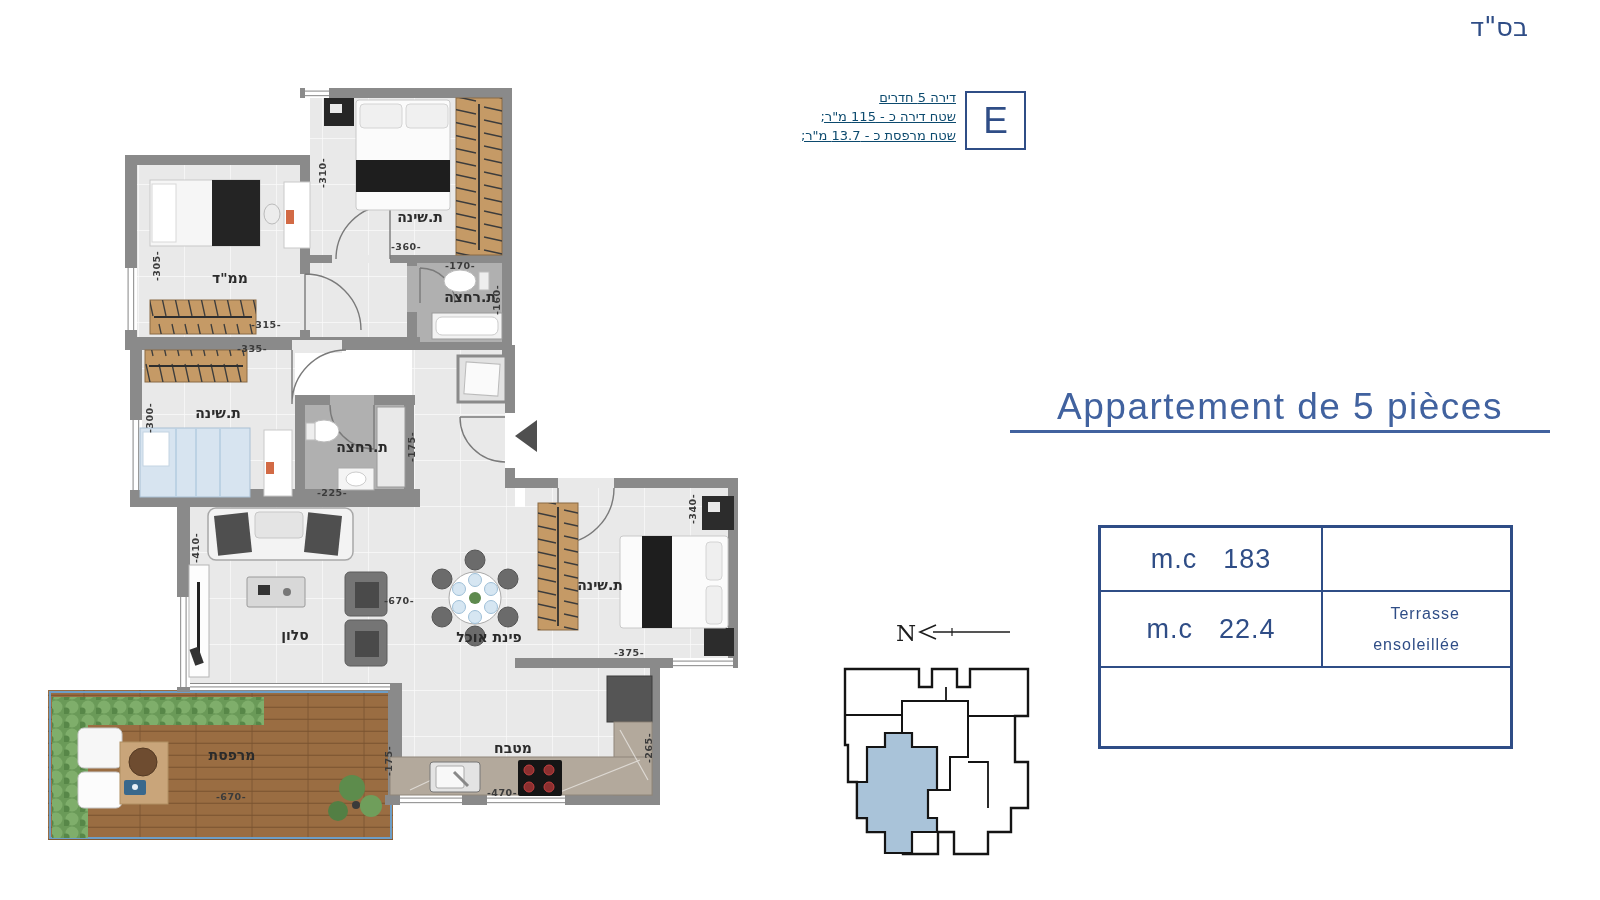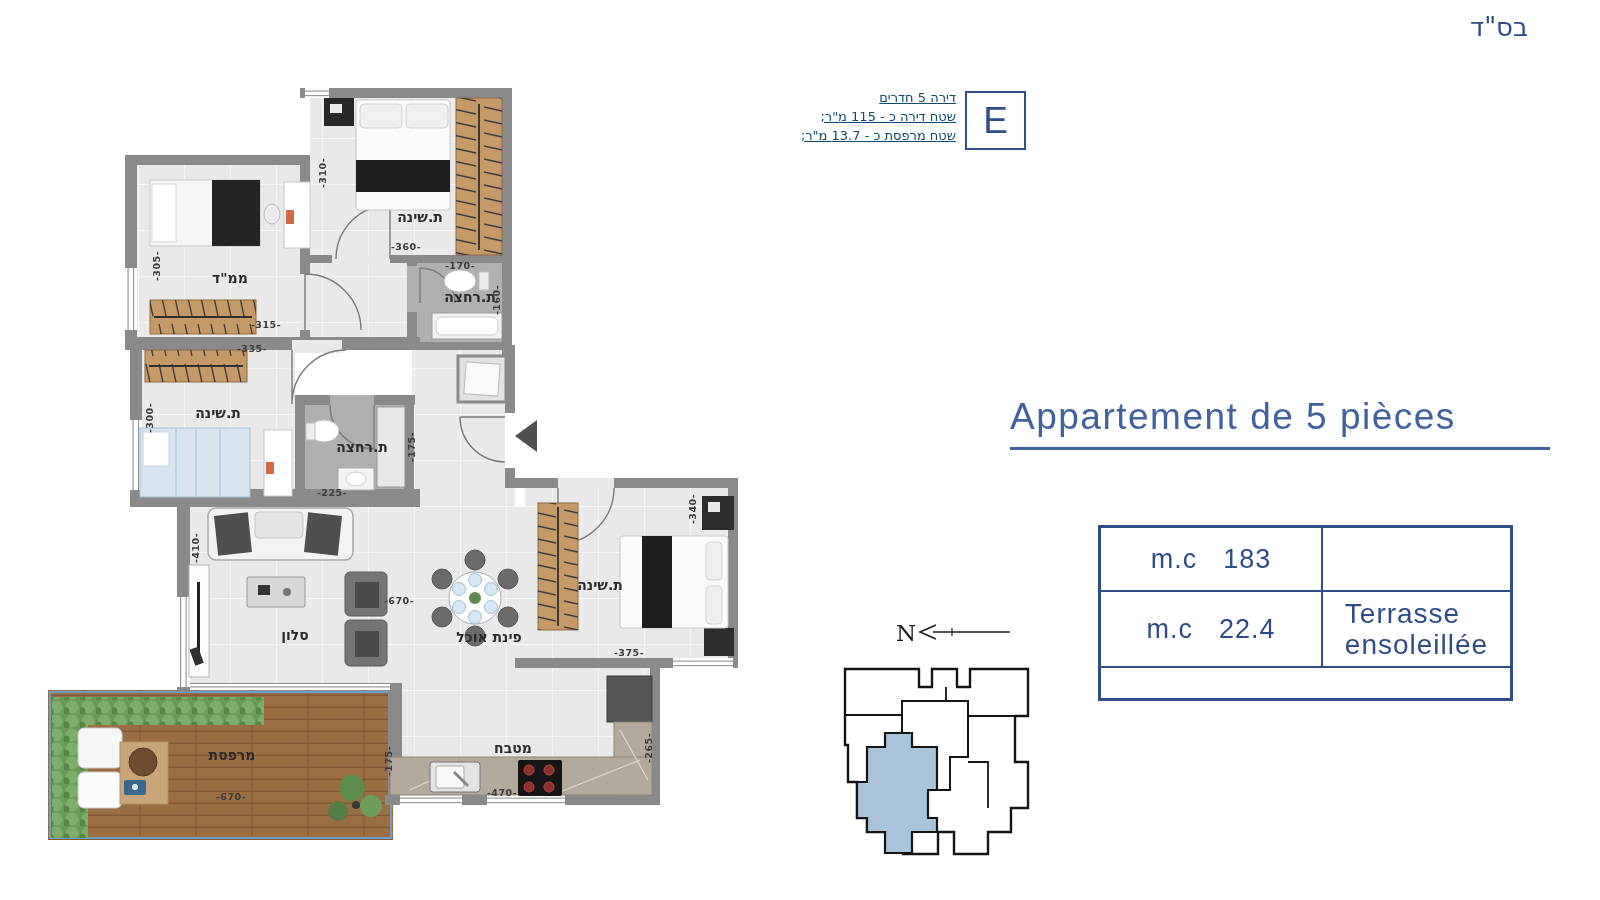--- a/index.html
+++ b/index.html
@@ -9,32 +9,32 @@
 
   
   .bsd{right:72px;top:12px;font-size:26px;color:var(--accent-blue);font-family:"DejaVu Sans",sans-serif;}
   .unit-info{left:836px;top:88px;width:120px;text-align:right;direction:rtl;
              font-family:"DejaVu Sans",sans-serif;font-size:13px;line-height:19px;color:#0c4a6e;white-space:nowrap;text-decoration:underline;}
   .unit-letter{left:965px;top:91px;width:57px;height:55px;border:2.5px solid var(--accent-blue);
                display:flex;align-items:center;justify-content:center;
                font-size:37px;color:var(--accent-blue);}
 
   
-  .title{left:1010px;top:396px;width:540px;text-align:left;color:var(--title-blue);
-         font-size:37px;letter-spacing:1.5px;padding-bottom:9px;
+  .title{left:1010px;top:386px;width:540px;text-align:center;color:var(--title-blue);
+         font-size:37px;letter-spacing:1.5px;padding-bottom:2px;
          border-bottom:3.5px solid var(--title-blue);}
-  .spec-table{left:1098px;top:525px;width:415px;height:176px;border:3px solid var(--accent-blue);
+  .spec-table{left:1098px;top:525px;width:415px;height:224px;border:3px solid var(--accent-blue);
               display:grid;grid-template-columns:222px 1fr;grid-template-rows:64px 76px 1fr;
               color:var(--accent-blue);box-sizing:border-box;}
   .cell{display:flex;align-items:center;justify-content:center;font-size:27px;letter-spacing:1px;
         border-right:2.5px solid var(--accent-blue);border-bottom:2.5px solid var(--accent-blue);}
   .cell.last-col{border-right:none;}
   .cell.last-row{border-bottom:none;}
   .mc{display:flex;gap:26px;align-items:baseline;}
-  .desc2{font-size:28px;line-height:31px;text-align:left;letter-spacing:1px;}
+  .desc2{font-size:16px;line-height:31px;text-align:right;letter-spacing:1px;}
 
   
   .wall{fill:var(--wall-gray);}
   .floor{fill:var(--floor-gray);}
   .bfloor{fill:var(--bath-gray);}
   .wood{fill:var(--wood);stroke:#8a6b44;stroke-width:1;}
   .rlabel{font:700 14px "DejaVu Sans";fill:#2b2b2b;text-anchor:middle;}
   .dim{font:700 9.5px "DejaVu Sans";fill:#3b3b3b;letter-spacing:.5px;text-anchor:middle;}
   .door{stroke:#7a7a7a;stroke-width:1.4;fill:none;}
   .winline{fill:#9a9a9a;}

